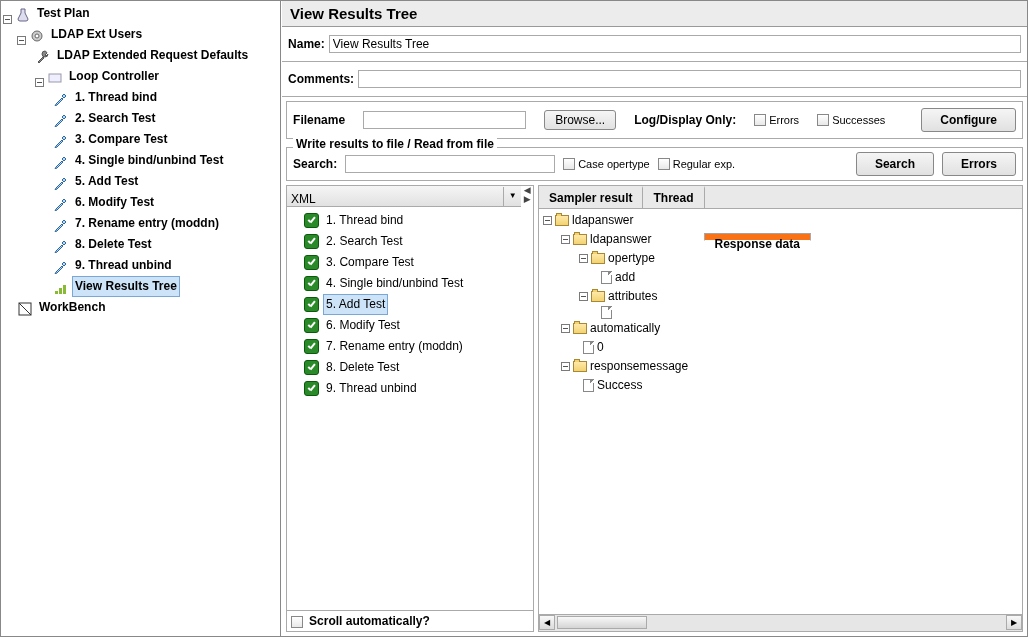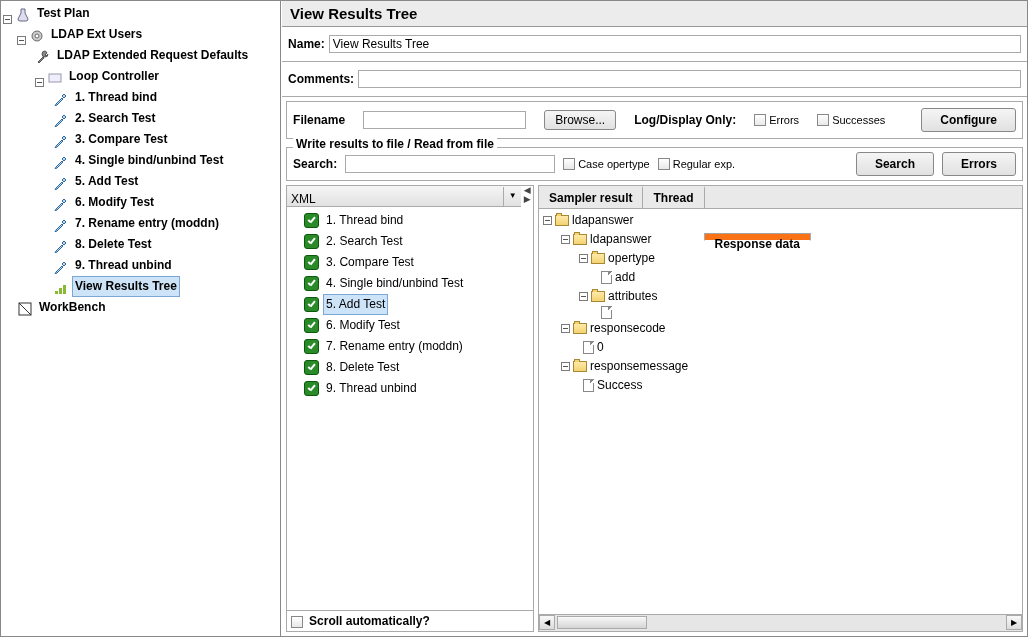--- a/index.html
+++ b/index.html
@@ -647,21 +647,21 @@
               <span>attributes</span>
             </div>
           <div class="xnode" style="padding-left:60px">
               <span class="leaf-icon"></span>
             </div>
 
 
           <div class="xnode" style="padding-left:20px">
               <span class="toggle-sm"></span>
               <span class="folder-icon"></span>
-              <span>responsecode</span>
+              <span>automatically</span>
             </div>
           <div class="xnode" style="padding-left:42px">
               <span class="leaf-icon"></span>
               <span>0</span>
             </div>
 
           <div class="xnode" style="padding-left:20px">
               <span class="toggle-sm"></span>
               <span class="folder-icon"></span>
               <span>responsemessage</span>

